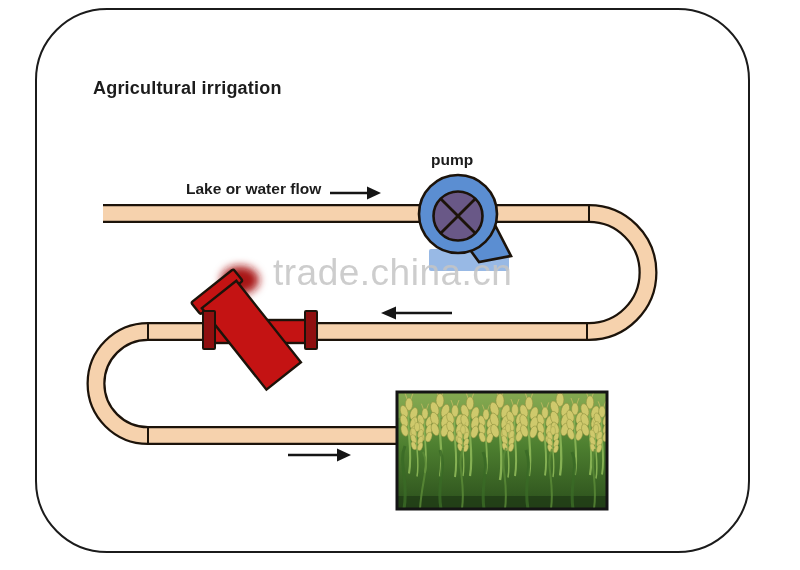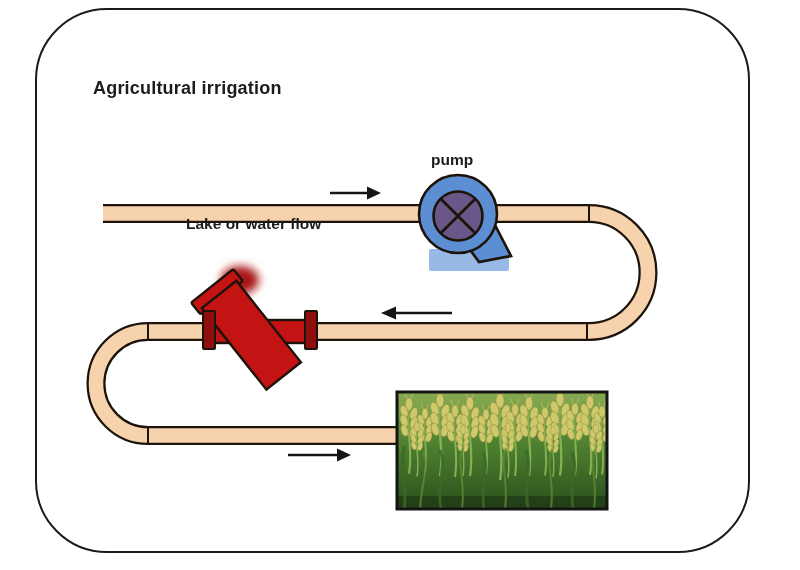--- a/index.html
+++ b/index.html
@@ -9,21 +9,21 @@
   }
   html,body{margin:0;padding:0;background:#ffffff;}
   .stage{position:relative;width:768px;height:570px;background:#fff;overflow:hidden;
          font-family:"Liberation Sans", sans-serif;}
   .frame{position:absolute;left:35px;top:8px;width:711px;height:541px;
          border:2px solid #1b1b1b;border-radius:72px;}
   .gfx{position:absolute;left:0;top:0;}
   .title{position:absolute;left:93px;top:78px;font-size:18px;font-weight:bold;
          color:var(--text);letter-spacing:.2px;}
   .lbl{position:absolute;font-size:15.5px;font-weight:bold;color:var(--text);}
-  .lbl-source{left:186px;top:180px;margin-top:35px;}
+  .lbl-source{left:186px;top:180px;}
   .lbl-pump{left:431px;top:151px;text-align:center;}
   .watermark{position:absolute;left:273px;top:252px;font-size:37px;font-weight:400;
              color:var(--watermark-gray);opacity:.85;letter-spacing:.5px;white-space:nowrap;}
   
   .pipe-casing{fill:none;stroke:var(--outline);stroke-width:19;}
   .pipe-core{fill:none;stroke:var(--pipe-fill);stroke-width:14.5;}
   .joint{stroke:var(--outline);stroke-width:2;}
   .arrow-line{stroke:#151515;stroke-width:2.6;fill:none;}
   .arrow-head{fill:#151515;}
   .pump-body{fill:var(--pump-body);stroke:var(--outline);stroke-width:2.6;}
@@ -151,14 +151,15 @@
         <path class="blade" d="M573,509 C569,484 579,468 572,452"></path>
         <path class="blade2" d="M594,509 C598,481 589,466 595,449"></path>
       </g>
       <rect class="field-border" x="397" y="392" width="210" height="117"></rect>
     </g>
   </svg>
 
   <div class="title">Agricultural irrigation</div>
   <div class="lbl lbl-source">Lake or water flow</div>
   <div class="lbl lbl-pump">pump</div>
+  <div class="watermark">trade.china.cn</div>
 
 </div>
 
 </body></html>

